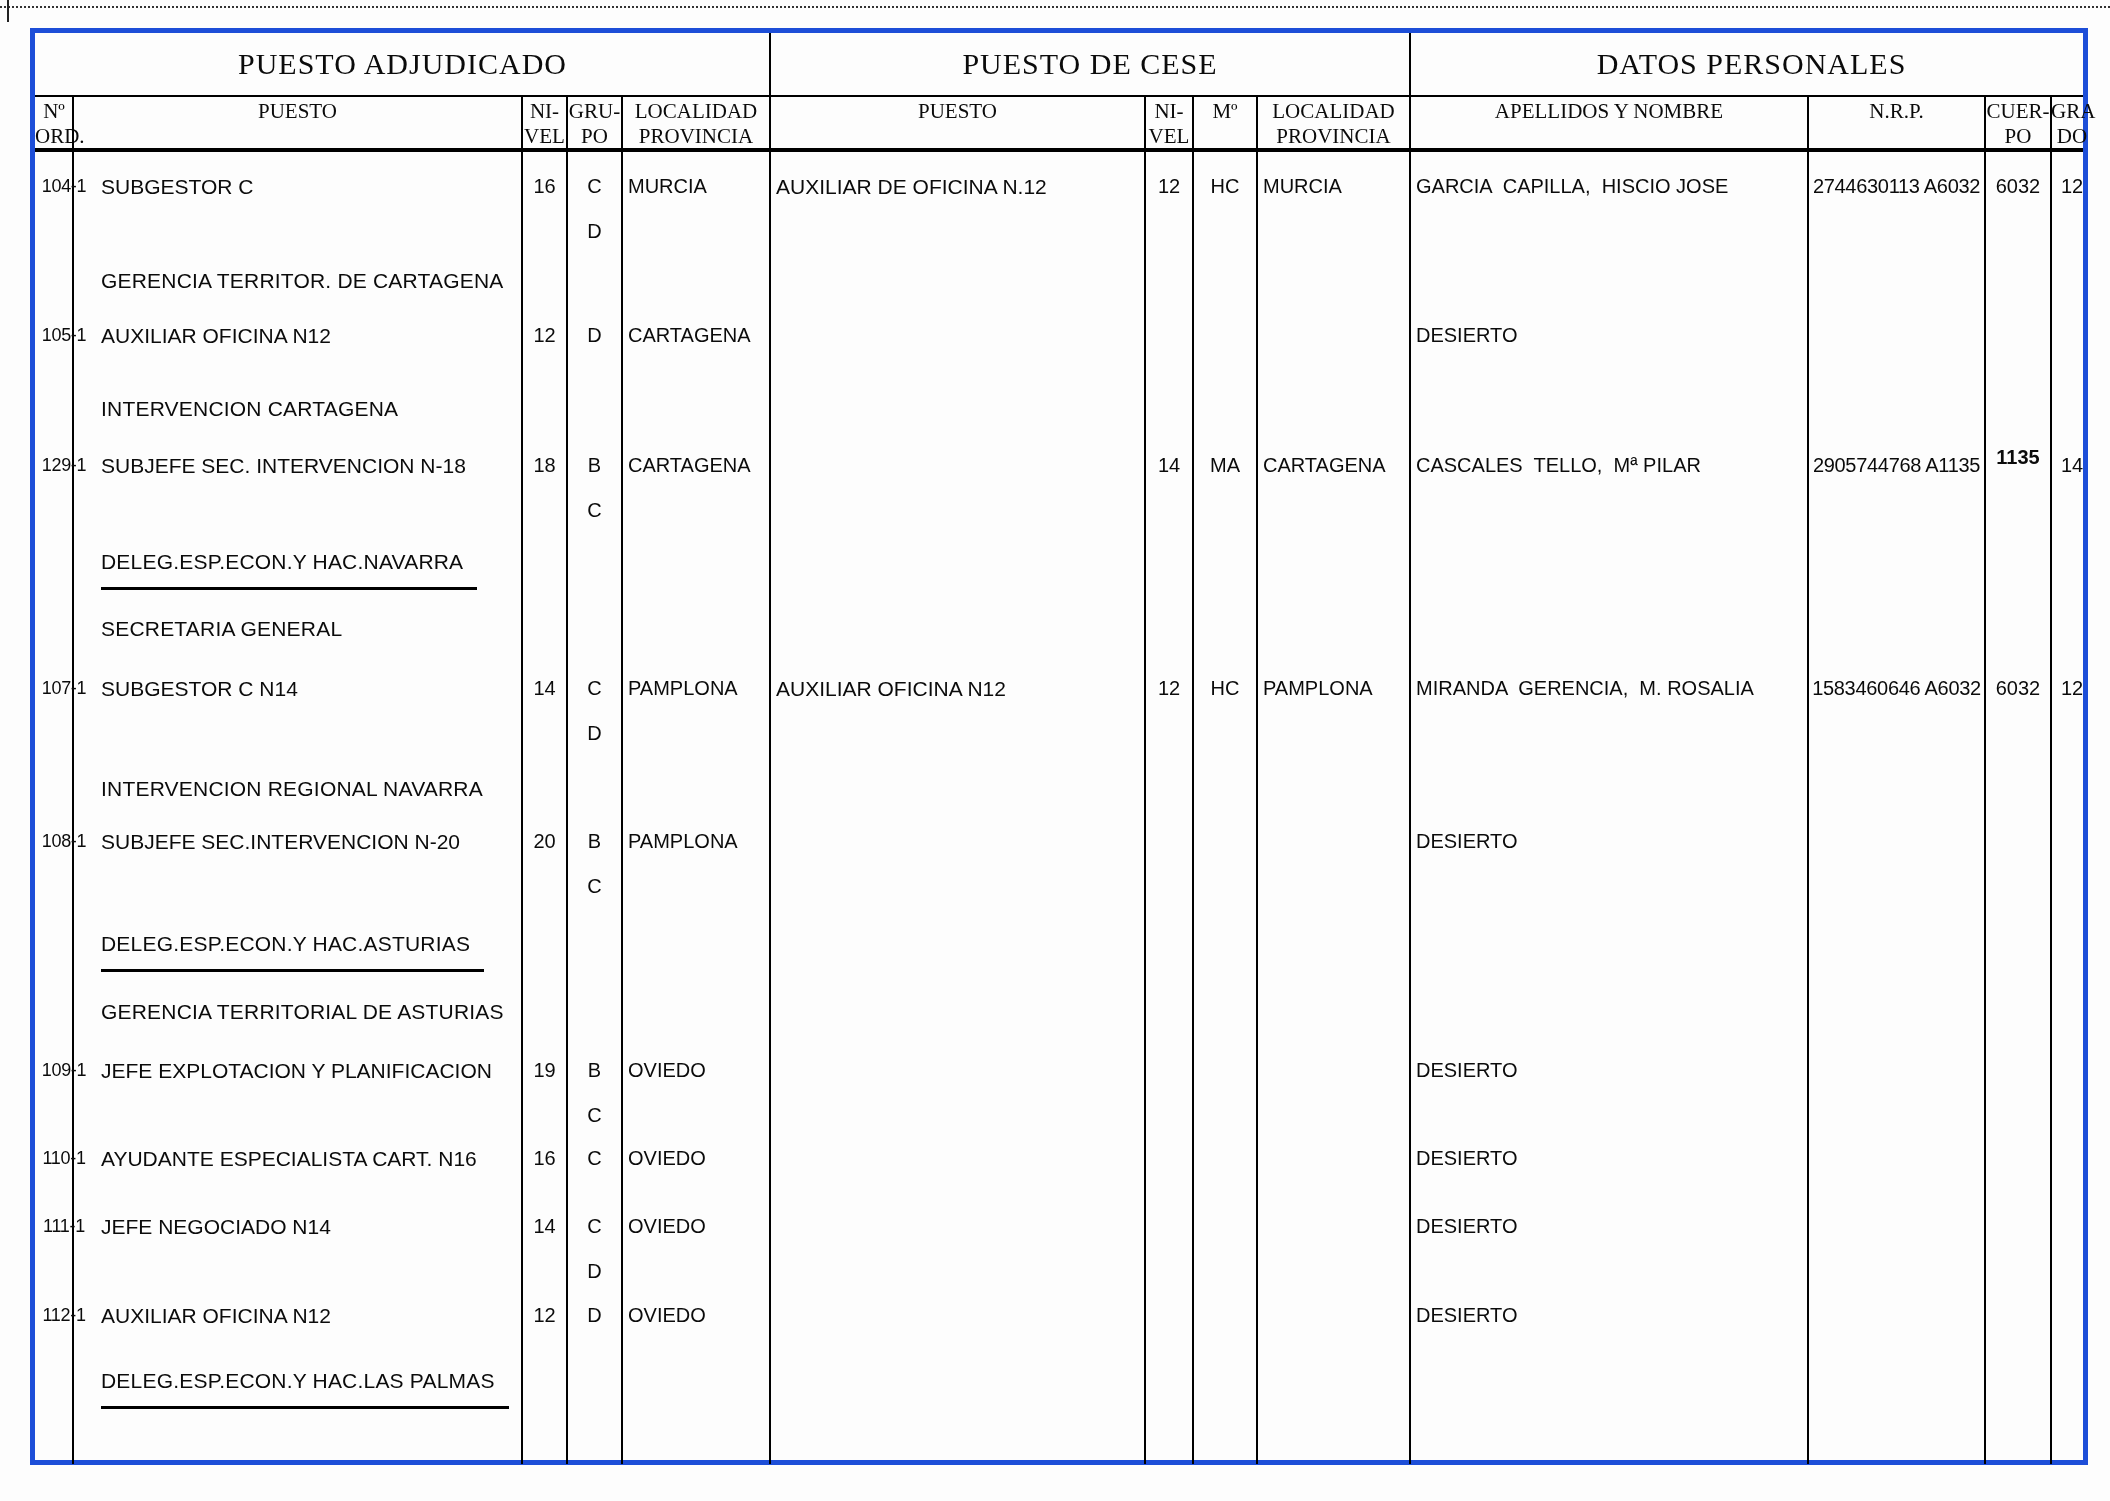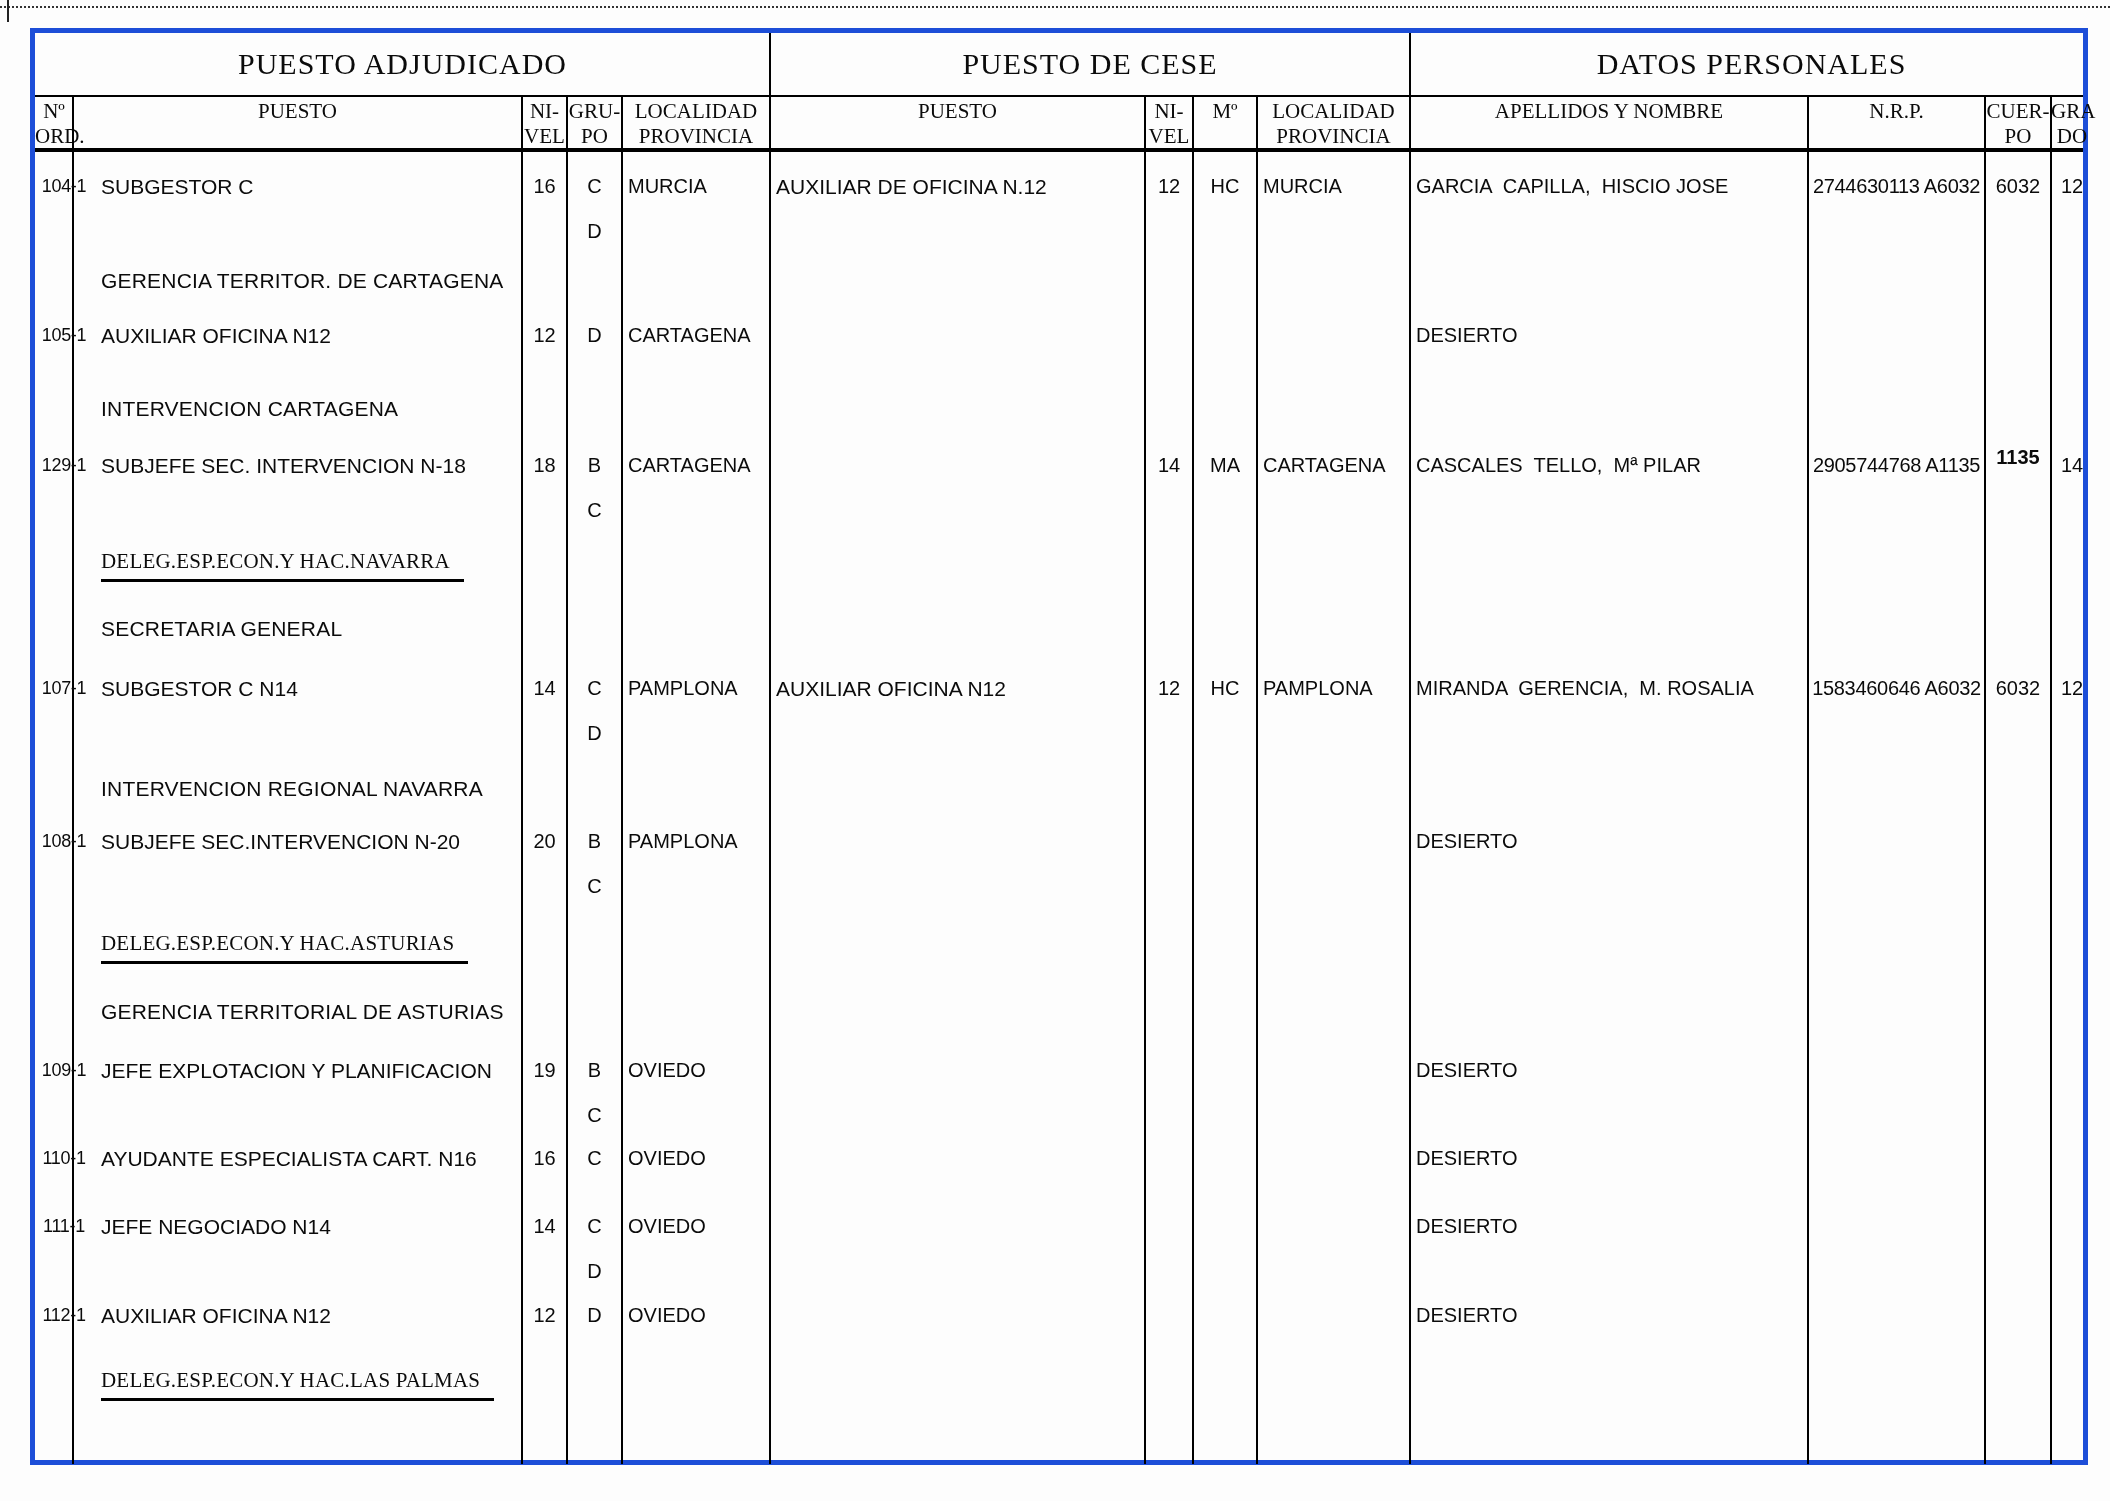--- a/index.html
+++ b/index.html
@@ -56,21 +56,21 @@
   .c-cpuesto{left:741px;width:362px;text-align:left;}
   .c-cnivel{left:1110px;width:48px;text-align:center;font-size:20px;}
   .c-cm{left:1158px;width:64px;text-align:center;font-size:20px;}
   .c-cloc{left:1228px;width:145px;text-align:left;font-size:20px;}
   .c-nombre{left:1381px;width:388px;text-align:left;font-size:20px;}
   .c-nrp{left:1773px;width:177px;text-align:center;font-size:20px;letter-spacing:-0.3px;}
   .c-cuerpo{left:1950px;width:66px;text-align:center;font-size:20px;}
   .c-grado{left:2016px;width:42px;text-align:center;font-size:20px;}
 
   .c-section{left:66px;width:640px;text-align:left;letter-spacing:0.2px;}
-  .c-section.underlined{width:auto;padding-right:14px;padding-bottom:2px;border-bottom:3px solid #000;height:29px;line-height:27px;font-family:Liberation Serif, serif;}
+  .c-section.underlined{width:auto;padding-right:14px;padding-bottom:10px;border-bottom:3px solid #000;height:29px;line-height:27px;}
 </style>
 </head>
 <body>
 
 <div class="page">
   <div class="page-topline"></div>
   <div class="page-tick"></div>
 
   <div class="table">
 

